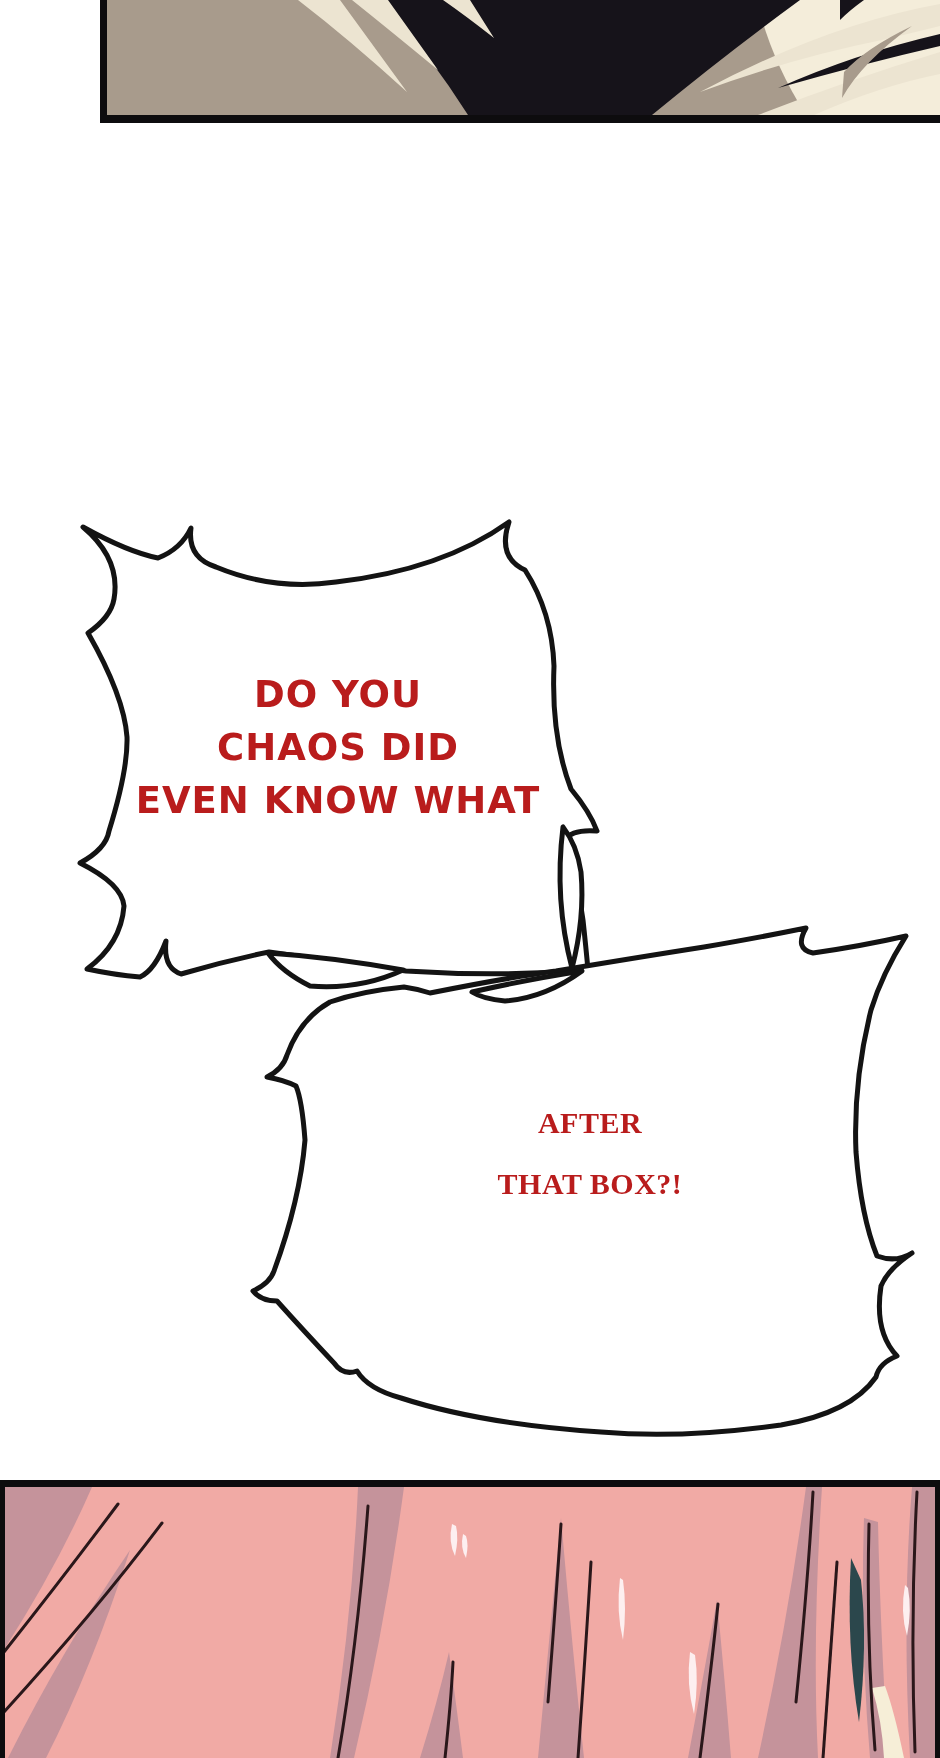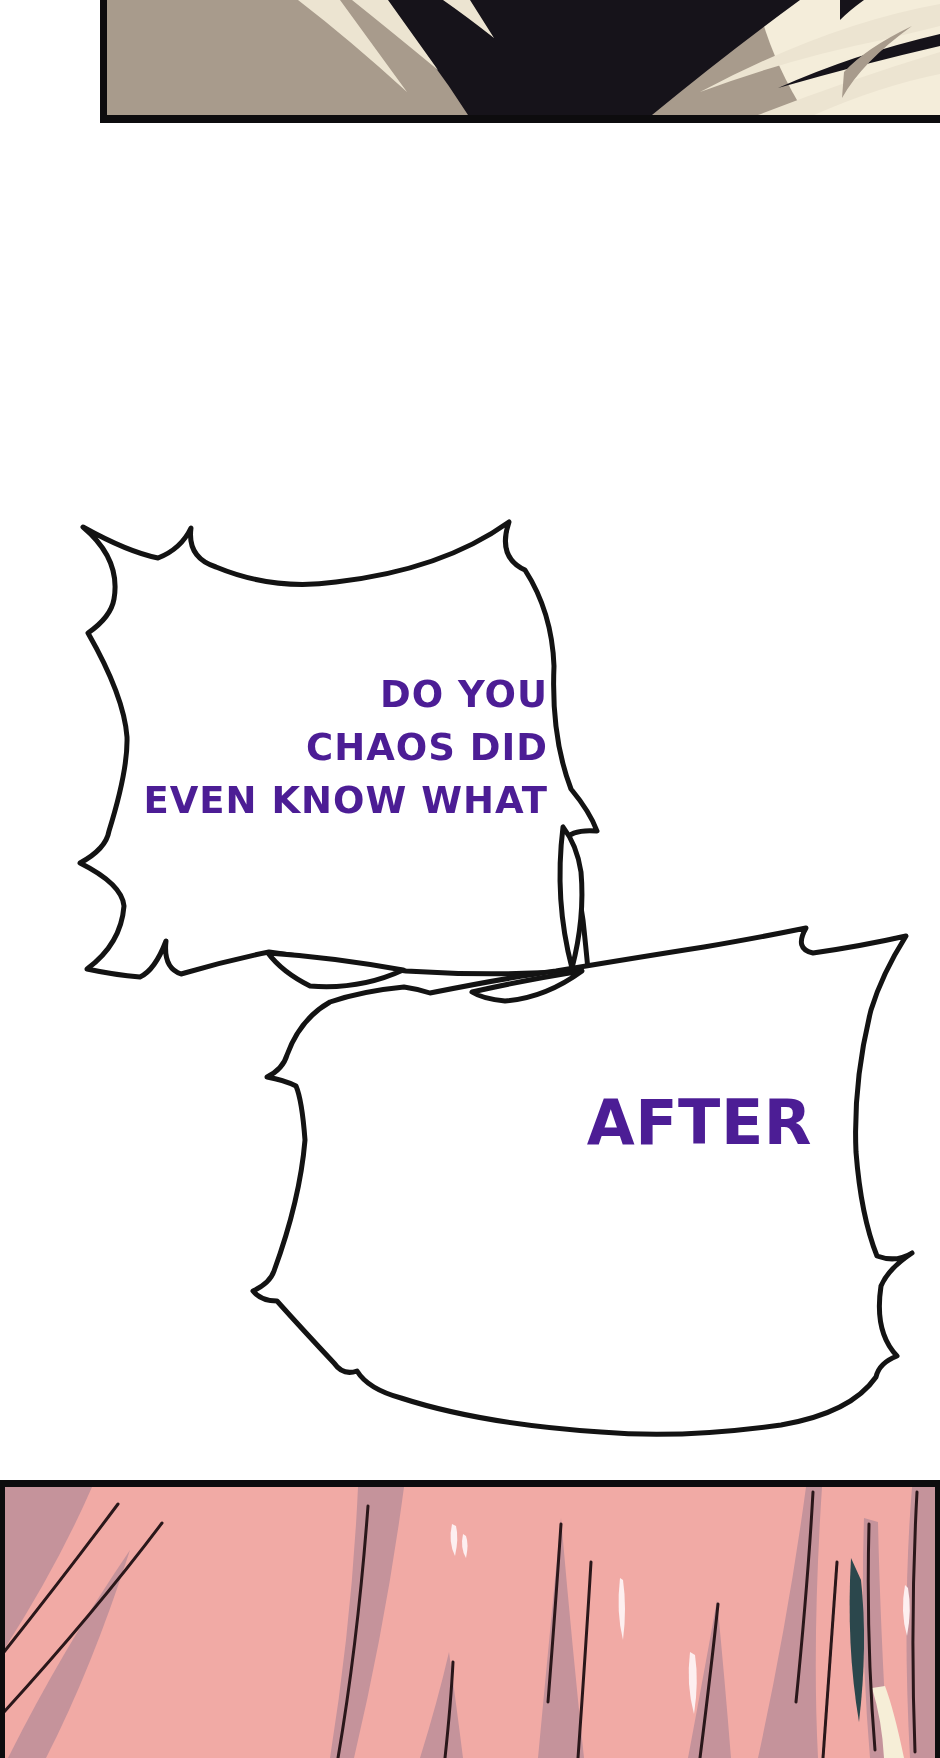--- a/index.html
+++ b/index.html
@@ -9,32 +9,32 @@
     background:#ffffff;
     overflow:hidden;
     font-family:"DejaVu Sans","Liberation Sans",sans-serif;
   }
   .panel{position:absolute;display:block;}
   #top-panel{left:0;top:0;}
   #bubble-layer{position:absolute;left:0;top:440px;}
   #bottom-panel{left:0;top:1480px;}
   .bubble-text{
     position:absolute;
-    text-align:right;
+    text-align:center;
     font-weight:bold;
-    color:#4c1d95;
+    color:#b91c1c;
     white-space:nowrap;
   }
   #bubble1-text{
     left:128px;top:668px;width:420px;
     font-size:37px;line-height:53px;letter-spacing:1px;
   }
   #bubble2-text{
     left:368px;top:1092px;width:444px;
-    font-size:62px;line-height:61px;letter-spacing:0.5px;
+    font-size:30px;line-height:61px;letter-spacing:0.5px;font-family:Liberation Serif, serif;
   }
 </style>
 </head>
 <body>
 
 <div id="page">
 
   <svg id="top-panel" class="panel" width="940" height="127" viewBox="0 0 940 127">
 
     <rect x="100" y="0" width="840" height="122" fill="#a89b8c"></rect>
@@ -94,20 +94,21 @@
     </g>
   </svg>
 
   <div id="bubble1-text" class="bubble-text">
     <div>DO YOU</div>
     <div>CHAOS DID</div>
     <div>EVEN KNOW WHAT</div>
   </div>
   <div id="bubble2-text" class="bubble-text">
     <div>AFTER</div>
+    <div>THAT BOX?!</div>
   </div>
 
   <svg id="bottom-panel" class="panel" width="940" height="278" viewBox="0 1480 940 278">
 
     <rect x="0" y="1480" width="940" height="278" fill="#f1aaa5"></rect>
 
     <g fill="#c5939b">
       <path d="M 5 1487 L 92 1487 Q 58 1565 5 1648 Z"></path>
       <path d="M 8 1758 Q 62 1650 130 1550 Q 92 1668 46 1758 Z"></path>
       <path d="M 358 1487 L 404 1487 Q 386 1622 354 1758 L 330 1758 Q 352 1620 358 1487 Z"></path>

